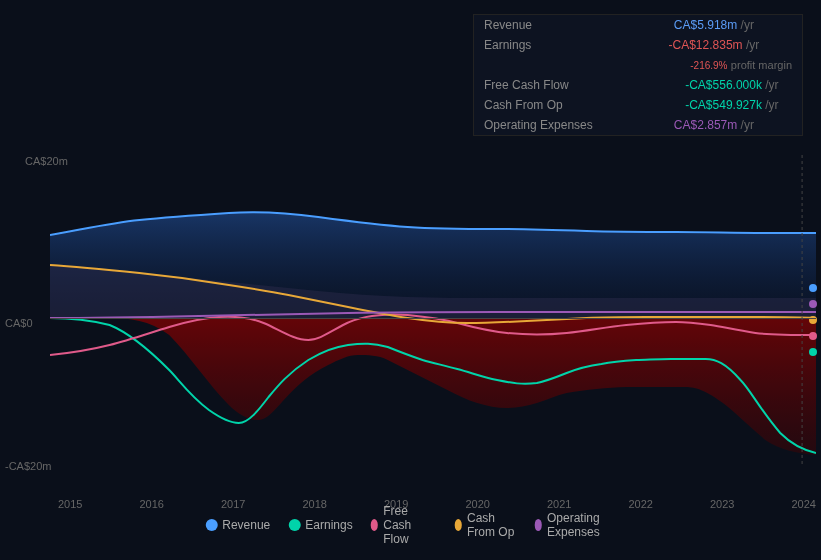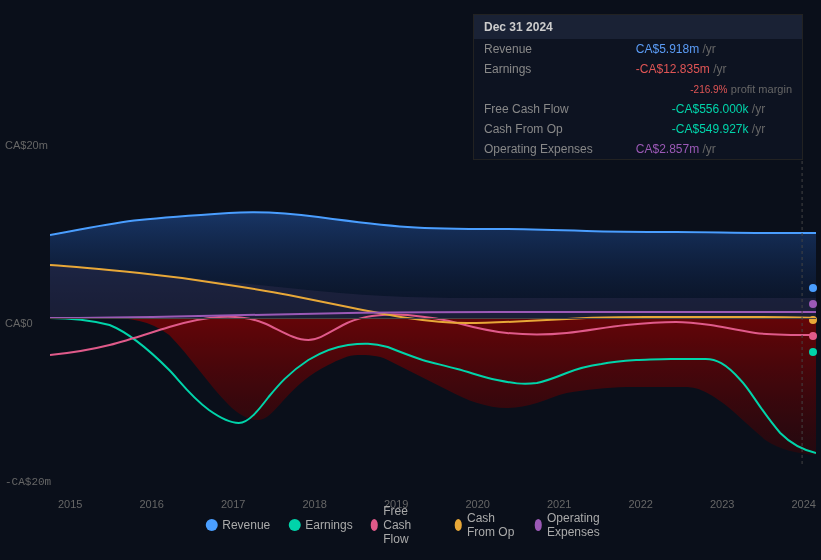--- a/index.html
+++ b/index.html
@@ -33,37 +33,37 @@
     }
     .tooltip-table {
       width: 100%;
       border-collapse: collapse;
     }
     .tooltip-table tr td {
       padding: 3px 10px;
       color: #888;
     }
     .tooltip-table tr td:last-child {
-      text-align: left;
+      text-align: center;
     }
     .val-blue { color: #5b9cf6; }
     .val-red { color: #e05555; }
     .val-cyan { color: #00d4aa; margin-left: 36px; }
     .val-purple { color: #9b59b6; }
 
     
     .y-label {
       position: absolute;
       left: 5px;
       font-size: 11px;
       color: #666;
     }
-    .y-label-top { top: 139px; }
+    .y-label-top { top: 155px; margin-left: 20px; }
     .y-label-mid { top: 317px; }
-    .y-label-bot { top: 476px; font-family: Liberation Mono, monospace; }
+    .y-label-bot { top: 460px; }
 
     
     .zero-line {
       position: absolute;
       left: 50px;
       right: 5px;
       height: 1px;
       background: #444;
       top: 318px;
       z-index: 2;
@@ -113,21 +113,20 @@
       top: 155px;
       left: 50px;
       width: calc(100% - 55px);
       height: 310px;
     }
   </style>
 </head>
 <body>
 
 <div class="tooltip-box">
-  <div class="tooltip-date">Dec 31 2024</div>
   <table class="tooltip-table">
     <tbody>
         <tr>
       <td style="color:#888">Revenue</td>
       <td><span class="val-blue">CA$5.918m</span> <span style="color:#666">/yr</span></td>
     </tr>
     <tr>
       <td style="color:#888">Earnings</td>
       <td><span class="val-red">-CA$12.835m</span> <span style="color:#666">/yr</span></td>
     </tr>

